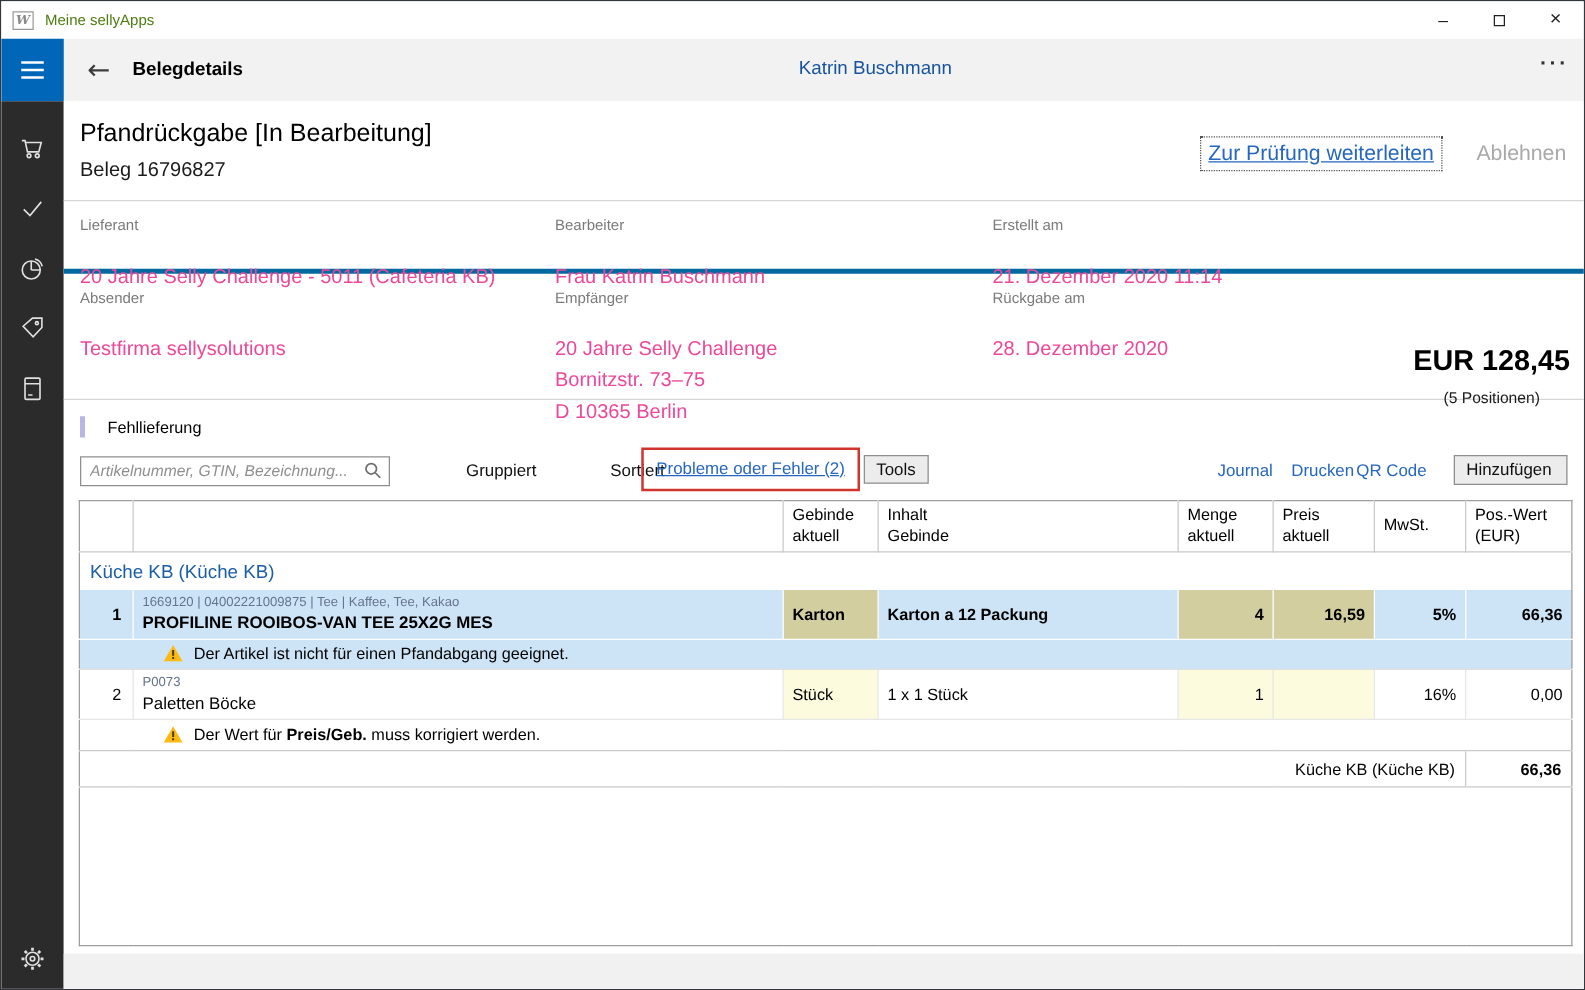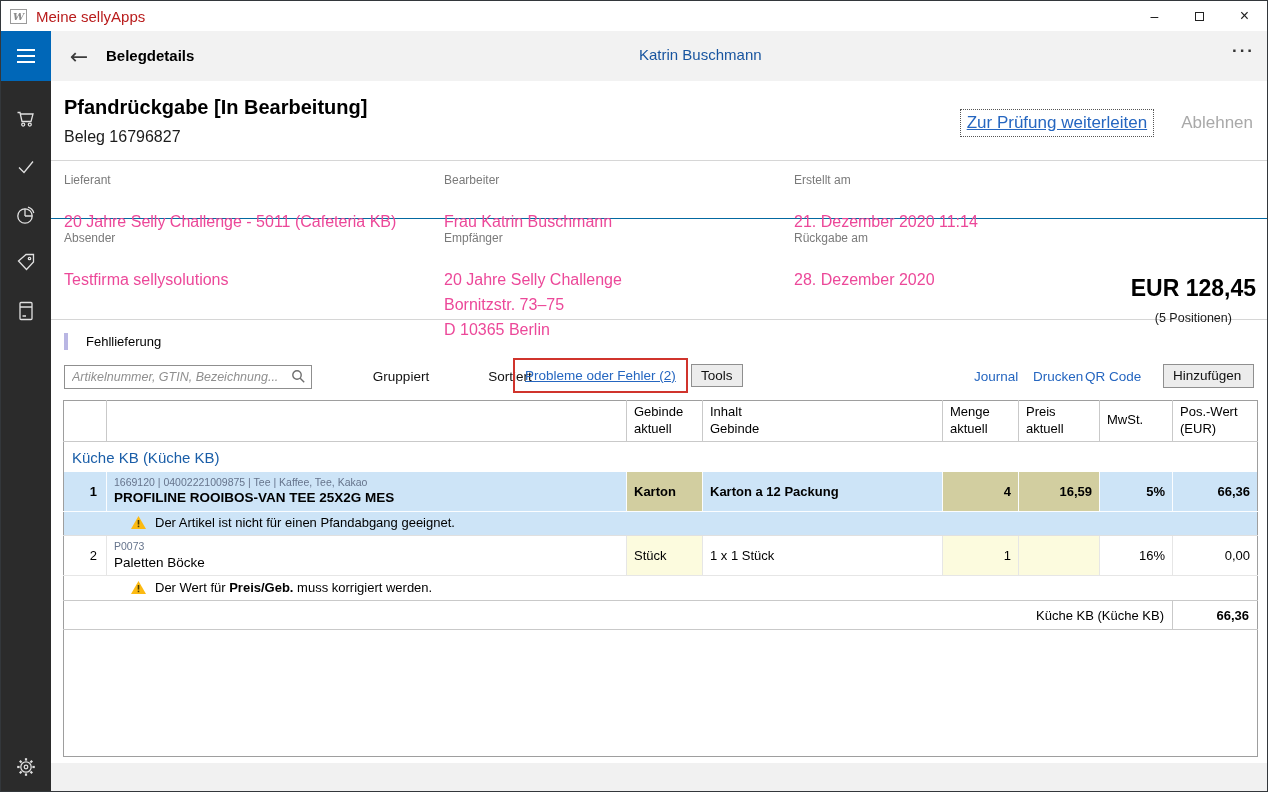--- a/index.html
+++ b/index.html
@@ -11,21 +11,21 @@
     border:1px solid #33373b; overflow:hidden;
   }
 
   
   .titlebar { height:30px; display:flex; align-items:center; background:#fff; }
   .app-icon {
     margin-left:9px; width:17px; height:15px; border:1px solid #9a9a9a;
     color:#8a8a8a; font:italic bold 10px "DejaVu Serif", serif;
     display:flex; align-items:center; justify-content:center;
   }
-  .tb-title { margin-left:9px; font-size:15px; color:#b91c1c; }
+  .tb-title { margin-left:9px; font-size:12px; color:#4d7c0f; }
   .win-controls { margin-left:auto; display:flex; height:30px; }
   .win-btn { width:45px; height:30px; display:flex; align-items:center; justify-content:center;
              font-size:14px; color:#222; }
   .maxbox { width:9px; height:9px; border:1px solid #222; display:inline-block; }
   .win-close { font-size:16px; }
 
   
   .headerbar { position:absolute; top:30px; left:0; width:1268px; height:50px;
                background:#f2f2f2; }
   .hamburger { position:absolute; left:0; top:0; width:50px; height:50px; background:#0067b8;
@@ -44,28 +44,28 @@
   .side-item { width:50px; height:48px; display:flex; align-items:center; justify-content:center; }
   .side-stack { padding-top:14px; display:flex; flex-direction:column; }
   .side-bottom { position:absolute; bottom:4px; left:0; width:50px; height:44px;
                  display:flex; align-items:center; justify-content:center; }
   .side-item svg, .side-bottom svg { stroke:#e0e0e0; fill:none; stroke-width:1.3; }
 
   
   .content { position:absolute; top:80px; left:50px; width:1218px; height:712px; background:#fff; }
 
   .titleblock { position:relative; height:80px; border-bottom:1px solid #d6d6d6; padding:15px 13px 0 13px; }
-  .doc-title { font-size:20px; font-weight:bold; color:#000; }
+  .doc-title { font-size:20px; font-weight:normal; color:#000; }
   .doc-number { font-size:16px; color:#1b1b1b; margin-top:9px; }
   .doc-actions { position:absolute; right:13px; top:28px; display:flex; align-items:center; }
   .link-forward { font-size:17px; color:#2566c0; text-decoration:underline;
                   border:1px dotted #555; padding:3px 6px; cursor:pointer; }
   .btn-reject { font-size:17px; color:#a9a9a9; margin-left:27px; margin-right:3px; }
 
-  .fieldrow1 { position:relative; height:58px; border-bottom:1px solid #0369a1; }
+  .fieldrow1 { position:relative; height:58px; border-bottom:4px solid #0369a1; }
   .fieldrow2 { position:relative; height:101px; border-bottom:1px solid #d6d6d6; }
   .fgroup { position:absolute; top:12px; }
   .f1 { left:13px; } .f2 { left:393px; } .f3 { left:743px; }
   .flabel { font-size:12px; color:#7a7a7a; }
   .fvalue { font-size:16px; color:#ec4899; margin-top:23px; line-height:1.55; }
 
   .totalblock { position:absolute; right:13px; top:12px; text-align:center;margin-top:44px; }
   .total-amount { font-size:23px; font-weight:bold; color:#000; }
   .total-pos { font-size:12.5px; color:#1b1b1b; margin-top:9px; }
 

